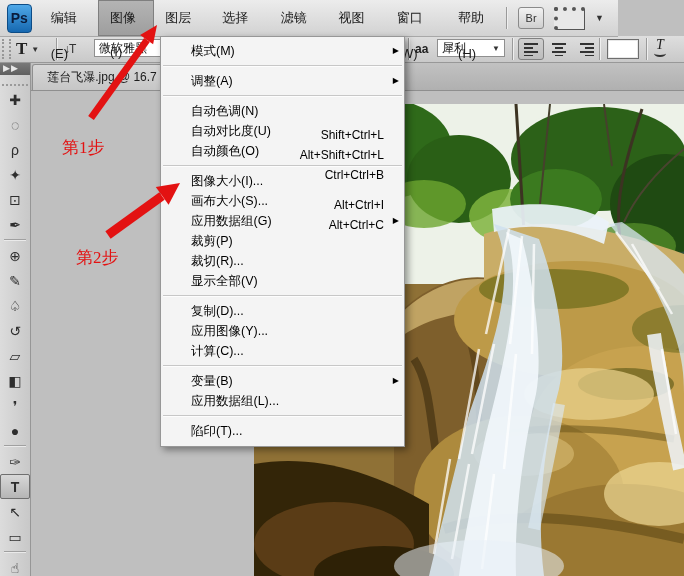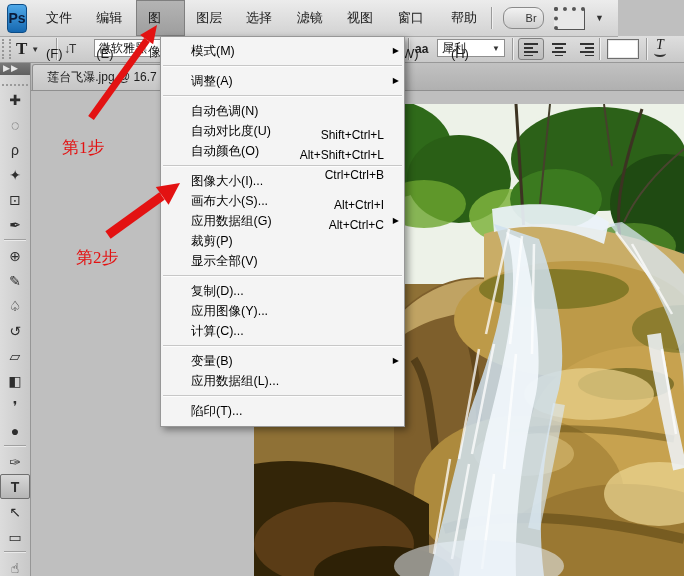--- a/index.html
+++ b/index.html
@@ -10,23 +10,23 @@
            background:linear-gradient(#ececec,#d2d2d2);border-bottom:1px solid #a8a8a8;
            display:flex;align-items:center;z-index:25;}
   .ps-logo{width:27px;height:27px;margin:0 8px 0 7px;border-radius:4px;
            background:linear-gradient(#4fa8e8,#1668b0);border:1px solid #0d4c86;
            color:#0a1c3c;font-weight:bold;font-size:14px;display:flex;align-items:center;justify-content:center;}
   .mb-item{padding:0 11px;height:36px;line-height:36px;font-size:13px;color:#1a1a1a;cursor:default;}
   .mb-item.active{background:linear-gradient(#b4b4b4,#9e9e9e);border:1px solid #7f7f7f;
                   height:34px;line-height:34px;}
   .mb-right{margin-left:auto;display:flex;align-items:center;gap:10px;padding-right:14px;}
   .vsep{width:1px;height:22px;background:#9a9a9a;border-right:1px solid #efefef;}
-  .br-btn{width:24px;height:20px;border:1px solid #8a8a8a;border-radius:9px;
+  .br-btn{width:24px;height:20px;border:1px solid #8a8a8a;border-radius:3px;
           background:linear-gradient(#f2f2f2,#cfcfcf);font-size:11px;color:#333;
-          display:flex;align-items:center;justify-content:center;padding-left:15px;}
+          display:flex;align-items:center;justify-content:center;}
   .ws-icon{width:26px;height:18px;border:1px solid #555;background:#e8e8e8;
            border-top:4px dotted #555;border-left:4px dotted #555;}
   .ws-caret{font-size:9px;color:#333;}
   
   .optionsbar{position:absolute;left:0;top:36px;width:684px;height:26px;
               background:linear-gradient(#dedede,#c9c9c9);border-bottom:1px solid #989898;z-index:15;}
   .ob{position:absolute;top:0;height:26px;display:flex;align-items:center;}
   .grip{position:absolute;left:2px;top:3px;width:5px;height:20px;
         border-left:2px dotted #979797;border-right:2px dotted #979797;}
   .tool-T{font-family:"Liberation Serif","DejaVu Serif",serif;font-size:17px;font-weight:bold;color:#222;}
@@ -147,21 +147,20 @@
         <path d="M196,355 L180,450"></path>
       <path d="M362,128 L405,185"></path>
         <path d="M378,140 L418,210"></path>
         <path d="M408,245 L422,330"></path>
     </g>
     <ellipse cx="225" cy="462" rx="85" ry="26" fill="#e9f1f7" opacity=".55"></ellipse>
   </svg>
 
   <div class="menubar">
     <div class="ps-logo">Ps</div>
-    <div class="mb-item">文件(F)</div>
     <div class="mb-item">编辑(E)</div>
     <div class="mb-item active">图像(I)</div>
     <div class="mb-item">图层(L)</div>
     <div class="mb-item">选择(S)</div>
     <div class="mb-item">滤镜(T)</div>
     <div class="mb-item">视图(V)</div>
     <div class="mb-item">窗口(W)</div>
     <div class="mb-item">帮助(H)</div>
     <div class="mb-right">
       <div class="vsep"></div>
@@ -300,20 +299,23 @@
       <span>画布大小(S)...</span>
       <span class="sc">Alt+Ctrl+C</span>
     </div>
     <div class="mi">
       <span>应用数据组(G)</span>
       <span class="arrow">▶</span>
     </div>
     <div class="mi disabled">
       <span>裁剪(P)</span>
     </div>
+    <div class="mi">
+      <span>裁切(R)...</span>
+    </div>
     <div class="mi disabled">
       <span>显示全部(V)</span>
     </div>
     <div class="msep"></div>
     <div class="mi">
       <span>复制(D)...</span>
     </div>
     <div class="mi">
       <span>应用图像(Y)...</span>
     </div>

